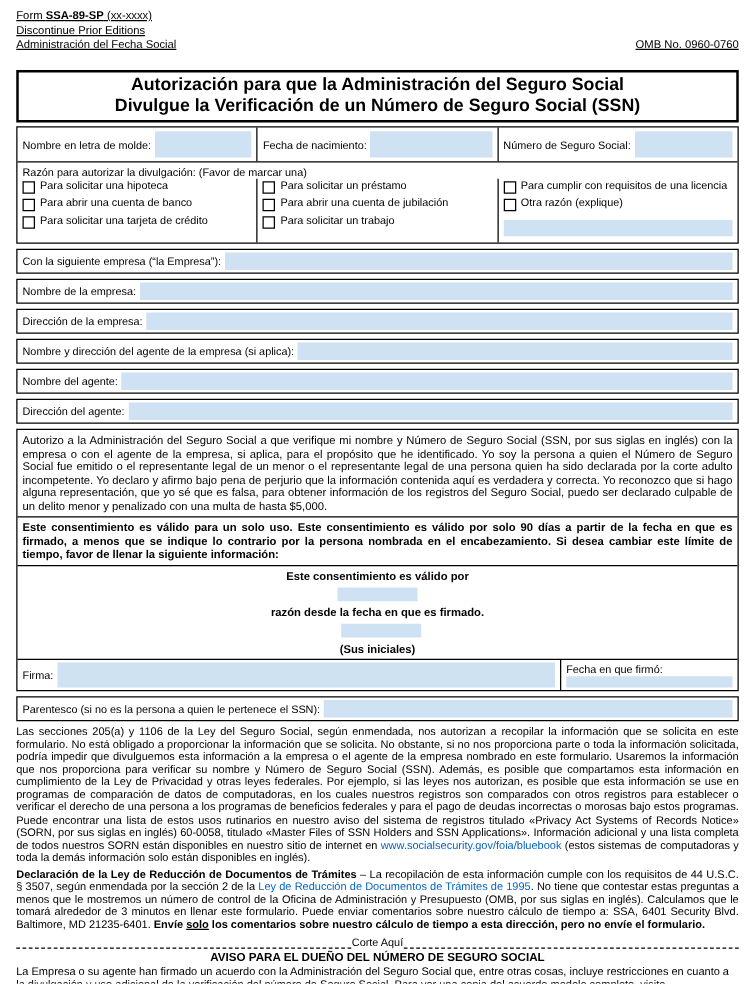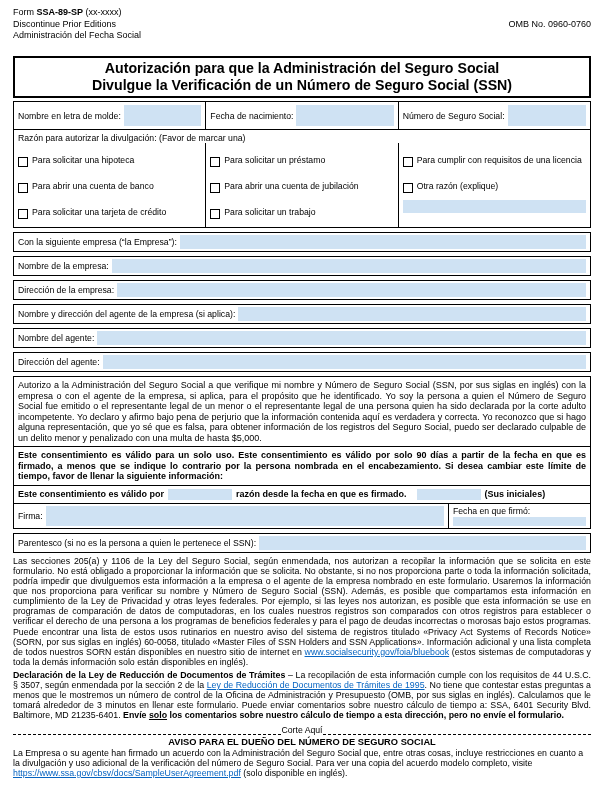--- a/index.html
+++ b/index.html
@@ -1,64 +1,64 @@
 <!DOCTYPE html>
 <html><head>
 <meta charset="utf-8">
 <style>
   html,body{margin:0;padding:0;}
   body{width:604px;height:787px;background:#ffffff;color:#000;
        font-family:"Liberation Sans",sans-serif;overflow:hidden;}
   .page{padding:7px 13px 4px;}
 
   
-  .hdr{display:flex;justify-content:space-between;align-items:center;font-size:9px;line-height:1.28;}
+  .hdr{display:flex;justify-content:space-between;align-items:flex-end;font-size:9px;line-height:1.28;text-decoration:underline;}
   .bold{font-weight:bold;}
 
   
   .title-box{border:2px solid #000;margin-top:14px;padding:2px 4px;text-align:center;
              font-weight:bold;font-size:14.2px;line-height:1.22;}
 
   
   .tbl{border:1px solid #000;margin-top:3px;}
   .idrow{display:flex;border-bottom:1px solid #000;}
   .idcell{flex:1;display:flex;align-items:center;padding:3px 4px;min-height:21px;}
   .idcell + .idcell{border-left:1px solid #000;}
   .lbl{font-size:8.7px;white-space:nowrap;margin-right:3px;}
   .blue{background:#cfe2f3;}
   .fill{flex:1;align-self:stretch;}
   .reason-hdr{font-size:8.7px;padding:3px 4px 0;}
   .cb-grid{display:flex;}
   .cb-col{flex:1;padding:1px 4px 5px;}
   .cb-col + .cb-col{border-left:1px solid #000;}
-  .cb-item{display:flex;align-items:flex-start;margin-top:12px;min-height:14px;}
+  .cb-item{display:flex;align-items:flex-start;margin-top:0;min-height:14px;}
   .cb{width:8px;height:8px;border:1px solid #000;background:#fff;margin:1px 4px 0 0;flex:0 0 auto;}
   .cb-label{font-size:8.7px;line-height:1.12;}
   .other-input{height:13px;margin-top:4px;}
 
   
   .frow{border:1px solid #000;margin-top:4px;display:flex;align-items:center;padding:2px 4px;min-height:14px;}
 
   
   .boxd{border:1px solid #000;margin-top:4px;}
   .para{font-size:9px;line-height:1.17;text-align:justify;padding:3px 4px;}
   .bt{border-top:1px solid #000;}
   .valid-line{display:flex;align-items:center;font-size:9px;font-weight:bold;
-              padding:3px 4px;gap:4px;white-space:nowrap;border-top:1px solid #000;}
+              padding:3px 4px;gap:4px;white-space:nowrap;border-top:1px solid #000;flex-direction:column;}
   .blank{width:64px;height:11px;}
   .blank2{margin-left:6px;}
   .sig-row{display:flex;border-top:1px solid #000;min-height:20px;}
   .sig-cell{flex:3.2;display:flex;align-items:center;padding:2px 4px;}
   .date-cell{flex:1;border-left:1px solid #000;display:flex;flex-direction:column;padding:2px 4px;}
   .date-input{height:9px;margin-top:1px;}
 
   
   .sec-h{font-size:9.3px;font-weight:bold;text-align:center;margin-top:5px;}
   .body-para{font-size:8.8px;line-height:1.15;text-align:justify;margin-top:3px;}
-  .link{color:#0563c1;text-decoration:underline;cursor:pointer;}
+  .link{color:#0563c1;cursor:pointer;}
   .u{text-decoration:underline;}
   .cut{display:flex;align-items:flex-end;margin-top:4px;font-size:8.7px;}
   .dash{flex:1;border-top:1px dashed #000;height:0;}
 </style>
 </head>
 <body>
 
 <div class="page">
 
   <div class="hdr">

